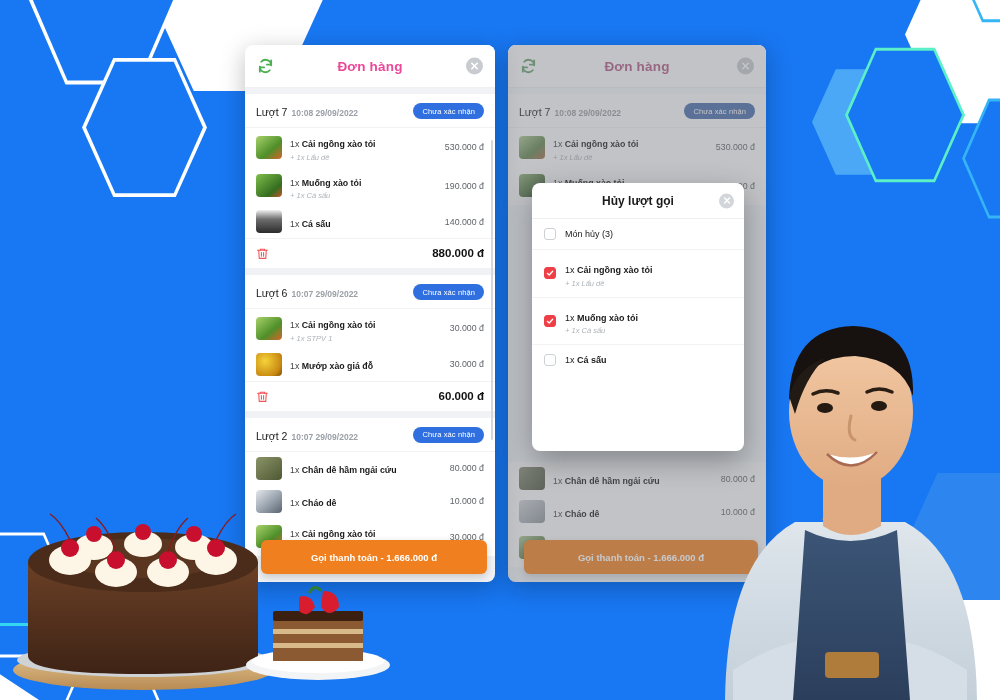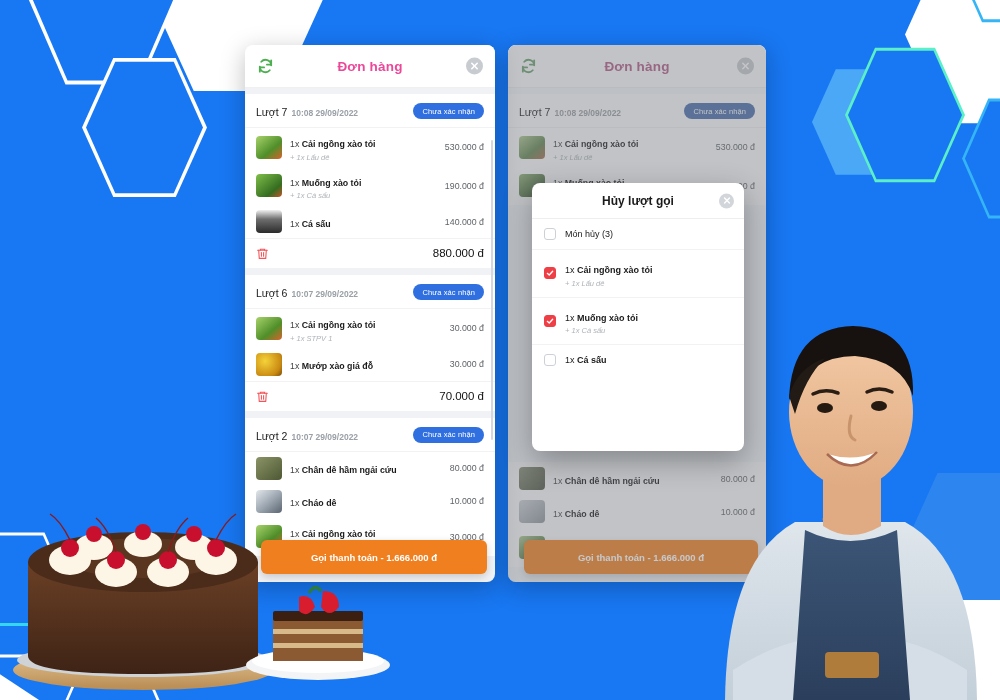--- a/index.html
+++ b/index.html
@@ -108,21 +108,21 @@
   .item-mid { flex:1; min-width:0; }
   .item-name { font-size:8.8px; color:#1a1a1a; }
   .item-name b { font-weight:bold; }
   .item-qty { color:#444; font-weight:normal; }
   .item-sub { font-size:7.5px; color:#aeb3b8; font-style:italic; margin-top:1.5px; }
   .item-price { font-size:8.8px; color:#5f6368; white-space:nowrap; margin-left:6px; }
 
   .order-foot { display:flex; align-items:center; justify-content:space-between;
                 padding:7px 11px 8px 11px; border-top:1px solid #f2f2f2; }
   .trash { width:13px; height:14px; }
-  .order-total { font-size:11.5px; font-weight:normal; color:#111;text-align:right; }
+  .order-total { font-size:11.5px; font-weight:bold; color:#111;text-align:right; }
 
   .pay-bar {
     position:absolute; left:16px; right:8px; bottom:8px; height:34px;
     background:#ef7f1f; border-radius:6px; color:#fff;
     display:flex; align-items:center; justify-content:center;
     font-size:9.5px; font-weight:bold; z-index:3;
     box-shadow:0 3px 8px rgba(0,0,0,.18);
   }
 
   .scrollbar { position:absolute; right:2px; top:52px; width:2.5px; height:300px;
@@ -394,21 +394,21 @@
       <div class="order-foot">
         <span class="trash">
           <svg viewBox="0 0 24 24" fill="none" stroke="#f2555a" stroke-width="2" stroke-linecap="round">
             <polyline points="3 6 21 6"></polyline>
               <path d="M8 6V4h8v2"></path>
             <path d="M5 6l1 15h12l1-15"></path>
               <line x1="10" y1="10" x2="10" y2="17"></line>
               <line x1="14" y1="10" x2="14" y2="17"></line>
           </svg>
         </span>
-        <span class="order-total">70.000 đ</span>
+        <span class="order-total">60.000 đ</span>
       </div>
     </div>
 
     <div class="order-card">
       <div class="order-head">
         <span><span class="order-lot">Lượt 2</span><span class="order-time">10:07 29/09/2022</span></span>
         <span class="badge">Chưa xác nhận</span>
       </div>
       <div class="item-row">
         <span class="thumb" style="background:linear-gradient(140deg,#8b9467,#4d5733)"></span>

